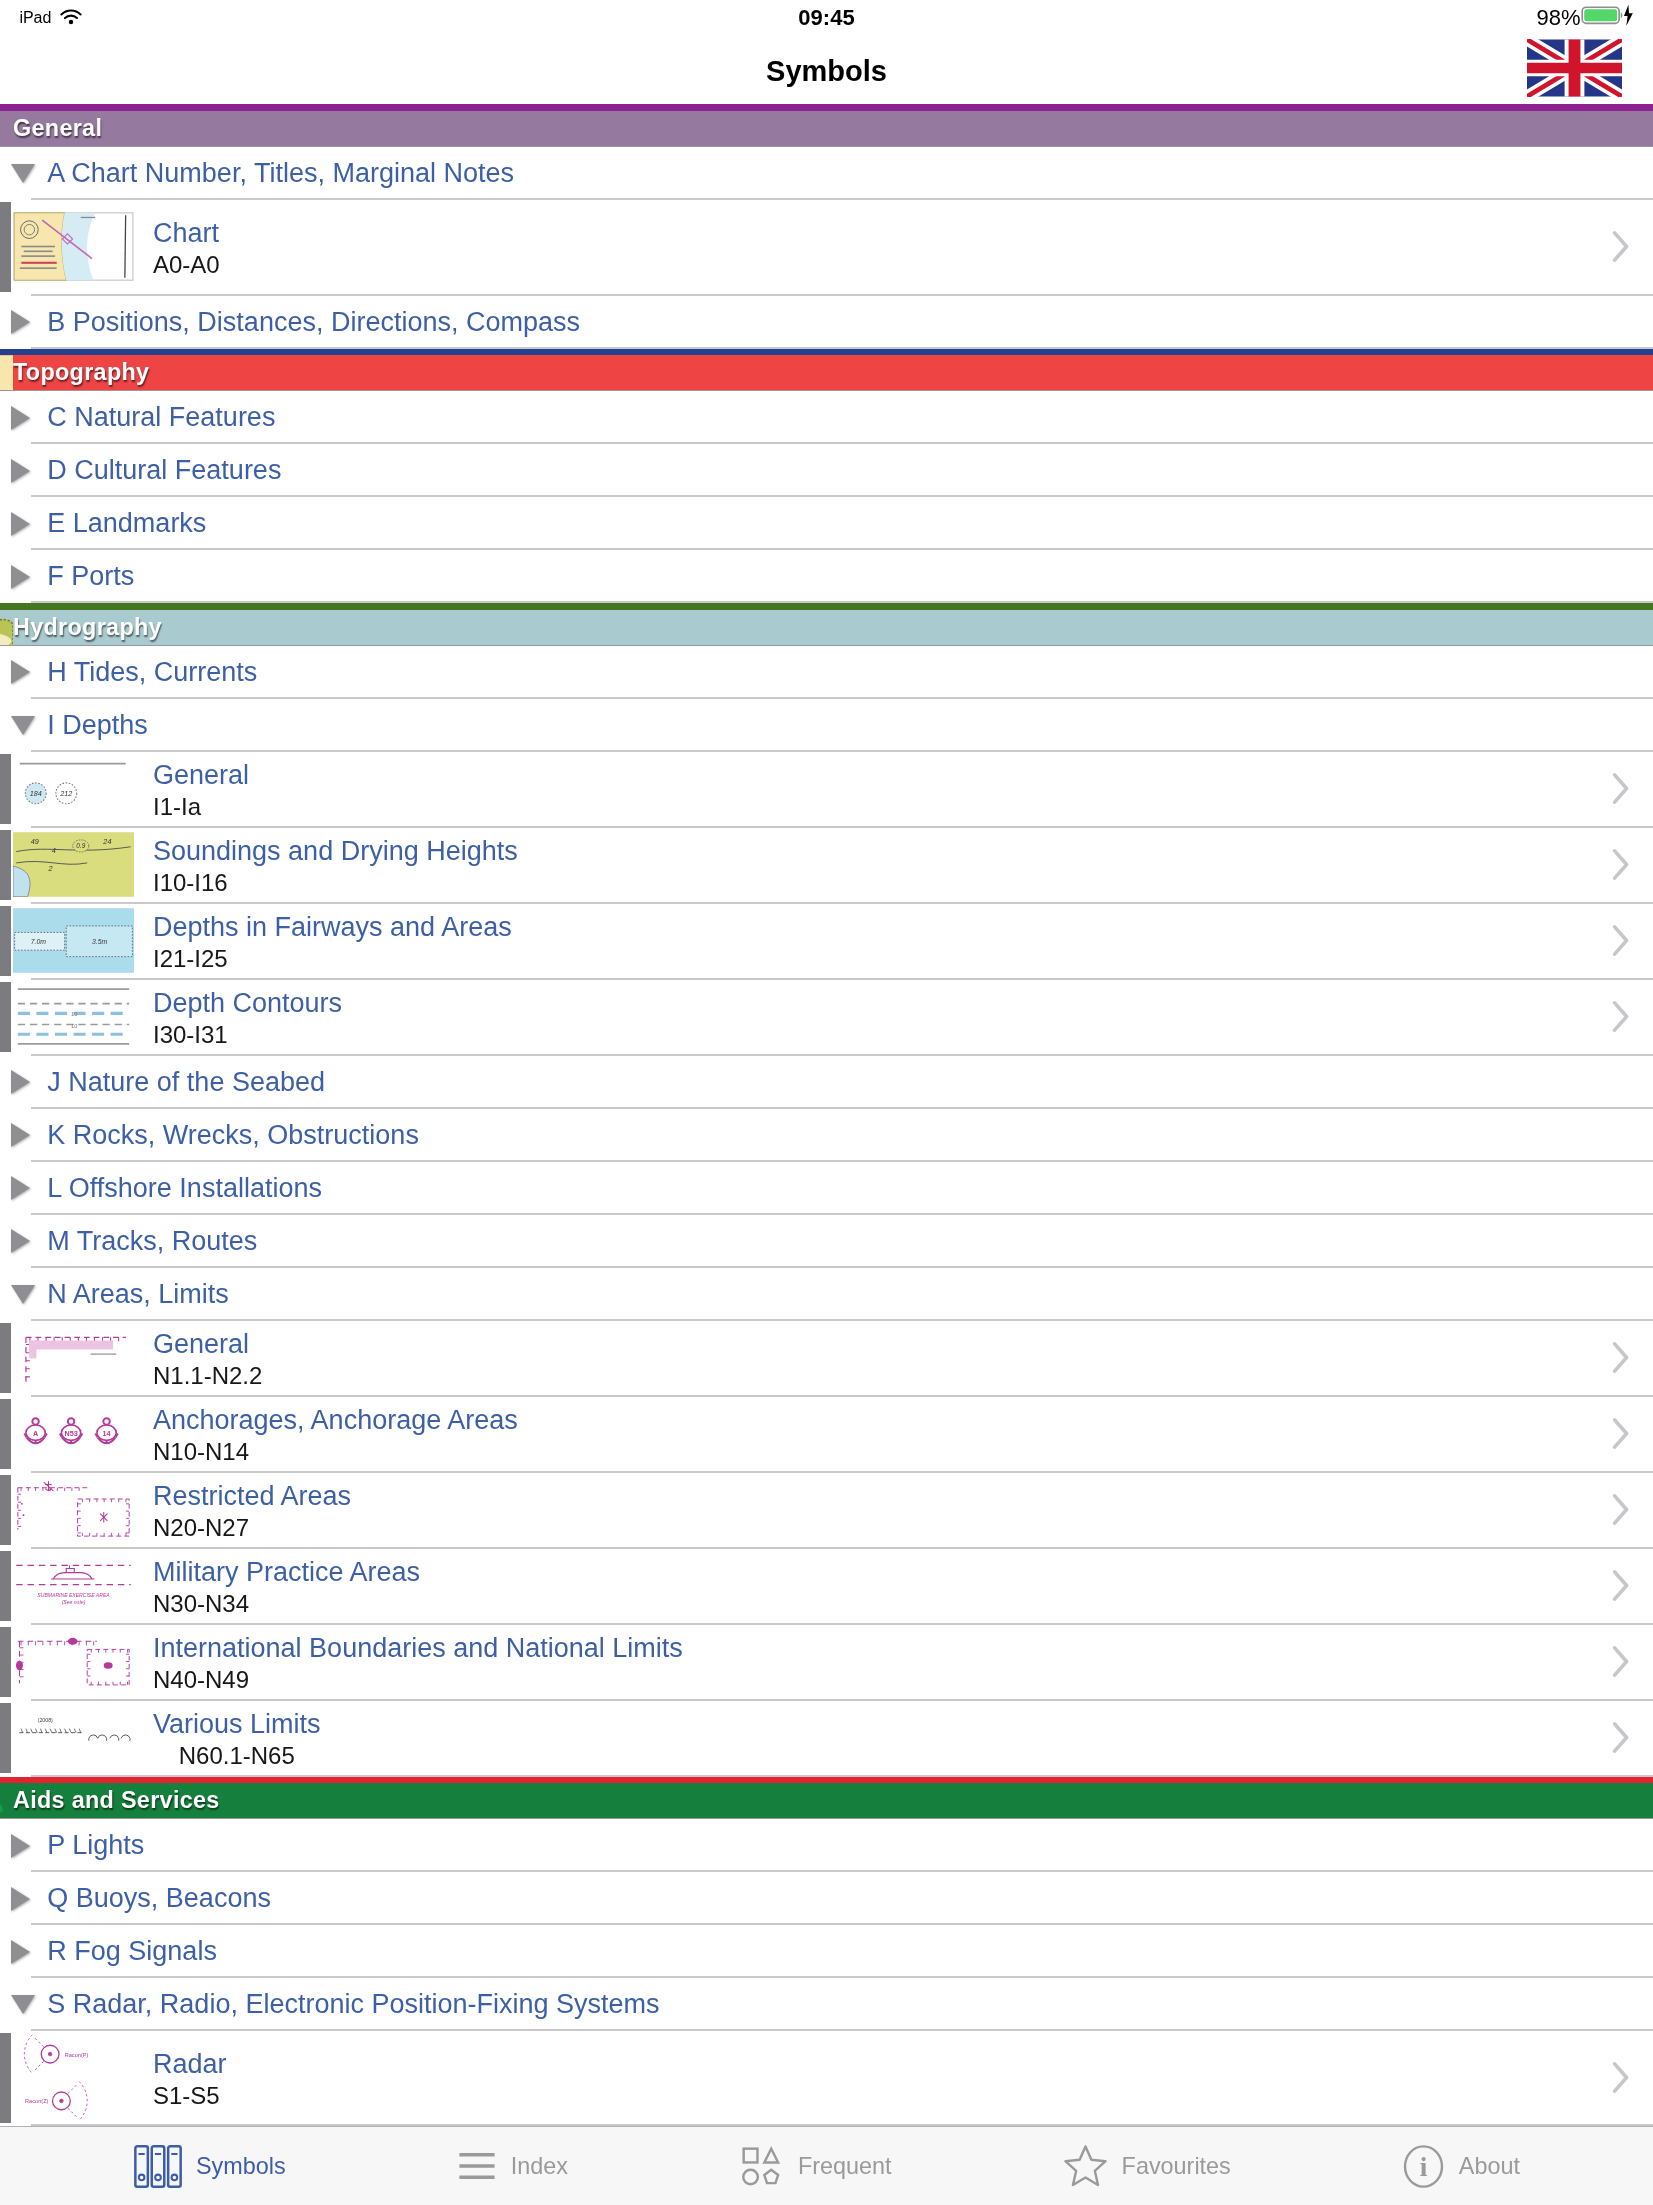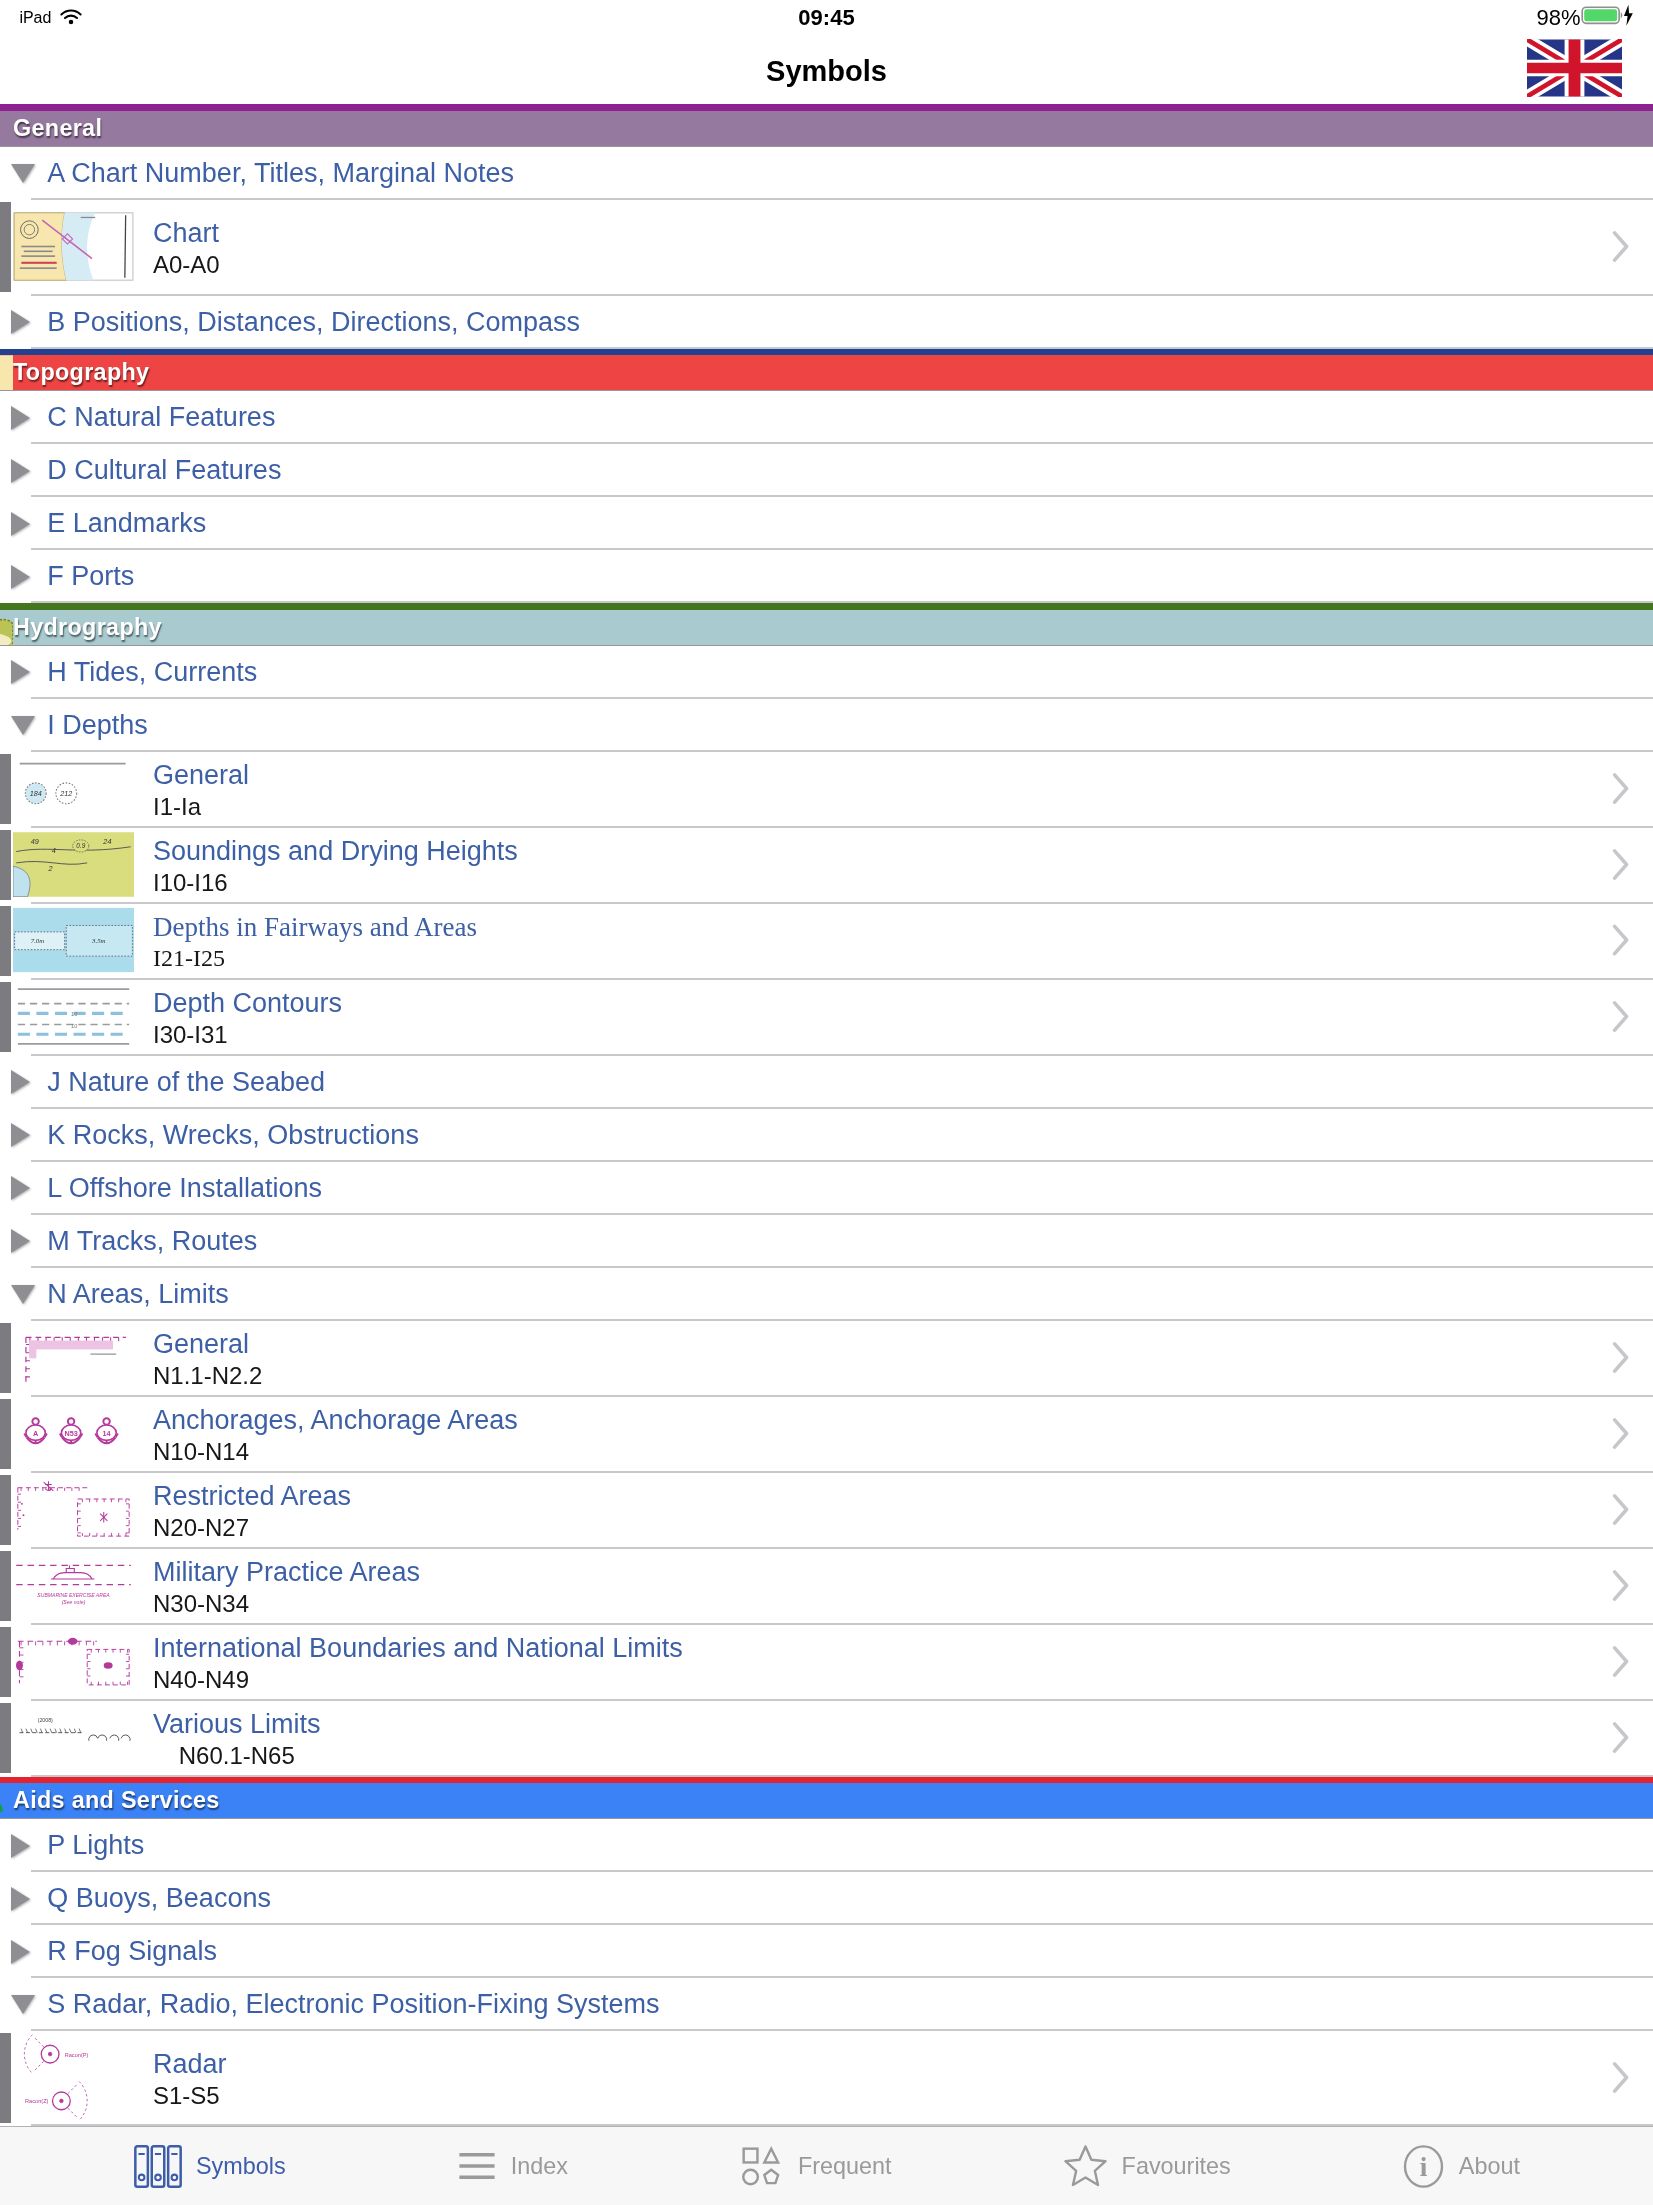--- a/index.html
+++ b/index.html
@@ -256,21 +256,21 @@
   <text x="112" y="15" font-size="9" font-style="italic" fill="#333">24</text>
           </svg></span>
         <span class="item-text">
           <div class="item-title">Soundings and Drying Heights</div>
           <div class="item-code">I10-I16</div>
         </span>
         <span class="chev"><svg width="18" height="32" viewBox="0 0 22 40" fill="none">
             <path d="M3,3 L18,20 L3,37" stroke="#c7c7cb" stroke-width="4.5" stroke-linecap="round" stroke-linejoin="round"></path>
           </svg></span>
       </div>
-      <div class="row item-row" style="height: 76px; font-family: Liberation Serif, serif;">
+      <div class="row item-row" style="height: 76px;">
         <span class="item-bar"></span>
         <span class="thumb"><svg width="121" height="65" viewBox="0 0 150 80">
   <rect width="150" height="80" fill="#abdcec"></rect>
   <rect x="2" y="30" width="62" height="22" fill="#ddf1f7" stroke="#556" stroke-width="1" stroke-dasharray="2,2"></rect>
   <text x="22" y="44" font-size="8.5" font-style="italic" fill="#333">7.0m</text>
   <rect x="66" y="22" width="82" height="38" fill="#c6e8f2" stroke="#556" stroke-width="1" stroke-dasharray="2,2"></rect>
   <text x="98" y="44" font-size="8.5" font-style="italic" fill="#333">3.5m</text>
           </svg></span>
         <span class="item-text">
           <div class="item-title">Depths in Fairways and Areas</div>
@@ -477,21 +477,21 @@
           </svg></span>
         <span class="item-text">
           <div class="item-title">Various Limits</div>
           <div class="item-code">N60.1-N65</div>
         </span>
         <span class="chev"><svg width="18" height="32" viewBox="0 0 22 40" fill="none">
             <path d="M3,3 L18,20 L3,37" stroke="#c7c7cb" stroke-width="4.5" stroke-linecap="round" stroke-linejoin="round"></path>
           </svg></span>
       </div>
       <div class="topline" style="background: rgb(227, 35, 48);"></div>
-      <div class="band" style="background: #3b82f6;">
+      <div class="band" style="background: #15803d;">
         <span class="band-label">Aids and Services</span>
         <span class="band-art">
           <svg width="170" height="36" viewBox="0 0 210 44" style="position:absolute;right:0;top:0">
    <g transform="translate(58,6)">
     <rect x="0" y="4" width="11" height="9" fill="none" stroke="#222" stroke-width="1.8"></rect>
     <path d="M2,4 l3,-3 h5" stroke="#222" fill="none" stroke-width="1.5"></path>
     <path d="M10,12 C20,13 30,21 27,30 C18,34 8,26 6,15 Z" fill="#e01525"></path>
             </g>
    <g transform="translate(116,6)">
     <circle cx="7" cy="9" r="7" fill="none" stroke="#222" stroke-width="1.8"></circle>

